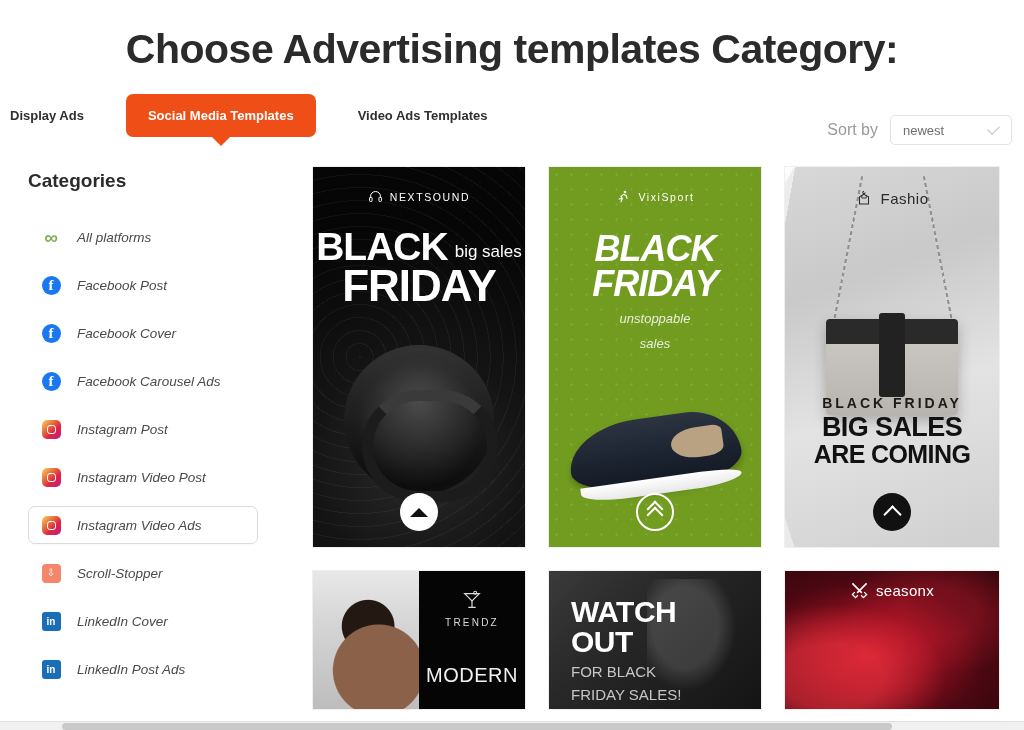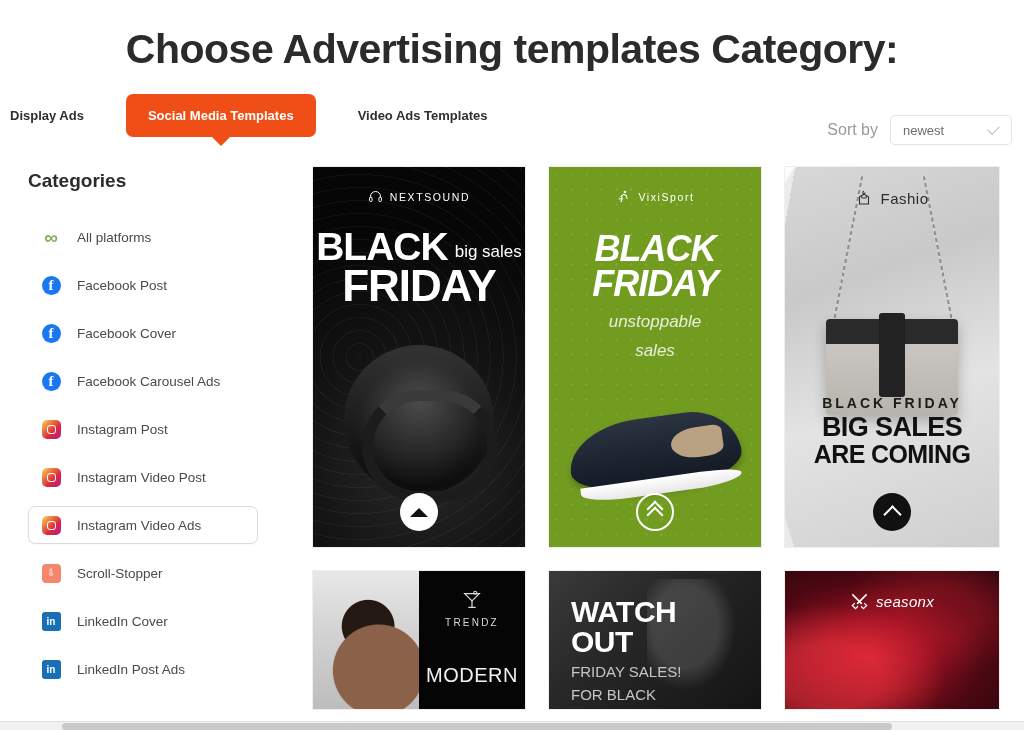--- a/index.html
+++ b/index.html
@@ -112,21 +112,21 @@
     border: 1px solid transparent;
     border-radius: 7px;
     cursor: pointer;
     width: 230px;
   }
   .cat-item.selected {
     border-color: #dcdcdc;
     background: #fff;
     box-shadow: 0 1px 2px rgba(0,0,0,0.03);
   }
-  .cat-label { font-size: 13.5px; color: #4a4a4a; }
+  .cat-label { font-size: 13.5px; color: #4a4a4a; font-style: italic; }
   .cat-icon { width: 20px; height: 20px; flex: 0 0 20px; display:flex; align-items:center; justify-content:center;}
 
   .ico-infinity { font-size: 19px; color: #7fae56; line-height: 1; font-weight: 600;}
   .ico-fb {
     width: 19px; height: 19px; border-radius: 50%;
     background: #1a77f2; color:#fff;
     font-size: 15px; font-weight: bold;
     display:flex; align-items:center; justify-content:center;
     font-family: "Liberation Serif", serif;
     line-height: 1;
@@ -206,21 +206,21 @@
 
   
   .c2 { background: #719c20; }
   .c2 .dots {
     position:absolute; inset:0;
     background-image: radial-gradient(rgba(255,255,255,.10) 1.2px, transparent 1.2px);
     background-size: 15px 15px;
   }
   .c2 .hdr { position:relative; z-index:3; text-align:center; margin-top: 26px; }
   .c2 .ttl { color:#fff; font-size: 36px; font-weight: bold; font-style: italic; line-height: .98; letter-spacing:-1px;}
-  .c2 .sub { color:#e9efdb; font-size: 17px; font-style: italic; line-height: 1.15; margin-top: 10px;}
+  .c2 .sub { color:#e9efdb; font-size: 13px; font-style: italic; line-height: 1.15; margin-top: 10px;}
   .c2 .shoe {
     position:absolute; left: 50%; transform: translateX(-50%) rotate(-8deg);
     bottom: 58px; width: 172px; height: 72px;
     background: linear-gradient(180deg,#2c3442 0%,#1b2330 55%,#121821 100%);
     border-radius: 46% 34% 42% 60% / 70% 70% 42% 42%;
     box-shadow: 0 4px 6px rgba(0,0,0,.25);
   }
   .c2 .shoe::after {
     content:""; position:absolute; left:4%; bottom:-5px; width:94%; height: 16px;
     background: linear-gradient(180deg,#ffffff 0%,#e7e7e7 100%);
@@ -288,21 +288,21 @@
   .c5 .w3 { position:relative; z-index:3; color:#c6c6c6; font-size: 15px; line-height: 1.15; margin-top: 6px;}
 
   
   .c6 { background: radial-gradient(ellipse at 38% 62%, #c0182b 0%, #8e0f1f 32%, #4c0812 62%, #2a050b 100%); }
   .c6 .smoke {
     position:absolute; inset:0;
     background:
       radial-gradient(ellipse at 22% 76%, rgba(255,60,70,.45) 0 22%, rgba(0,0,0,0) 48%),
       radial-gradient(ellipse at 72% 30%, rgba(255,40,60,.25) 0 18%, rgba(0,0,0,0) 46%);
   }
-  .c6 .brand-row { padding-top: 21px; font-style: italic; }
+  .c6 .brand-row { padding-top: 10px; }
   .c6 .brand-name { font-size: 15px; letter-spacing: .3px; }
 
   
   .rbtn {
     position:absolute; left:50%; transform: translateX(-50%);
     bottom: 16px; width: 38px; height: 38px; border-radius: 50%;
     display:flex; align-items:center; justify-content:center;
     z-index: 6; cursor: pointer;
   }
   .rbtn.solid-white { background:#fff; }
@@ -511,22 +511,22 @@
           </svg>
           <div class="tname">TRENDZ</div>
           <div class="mw">MODERN</div>
         </div>
       </div>
 
       <div class="card short c5">
         <div class="blob"></div>
         <div class="w1">WATCH</div>
         <div class="w1">OUT</div>
+        <div class="w3">FOR BLACK</div>
         <div class="w3">FRIDAY SALES!</div>
-        <div class="w3">FOR BLACK</div>
       </div>
 
       <div class="card short c6">
         <div class="smoke"></div>
         <div class="brand-row">
           <svg class="icon-svg" width="19" height="19" viewBox="0 0 24 24">
             <path d="M3 3l12 12M21 3L9 15" fill="none" stroke="#fff" stroke-width="2"></path>
             <path d="M14 18l3 3 4-4-3-3M10 18l-3 3-4-4 3-3" fill="none" stroke="#fff" stroke-width="1.6"></path>
           </svg>
           <span class="brand-name">seasonx</span>

